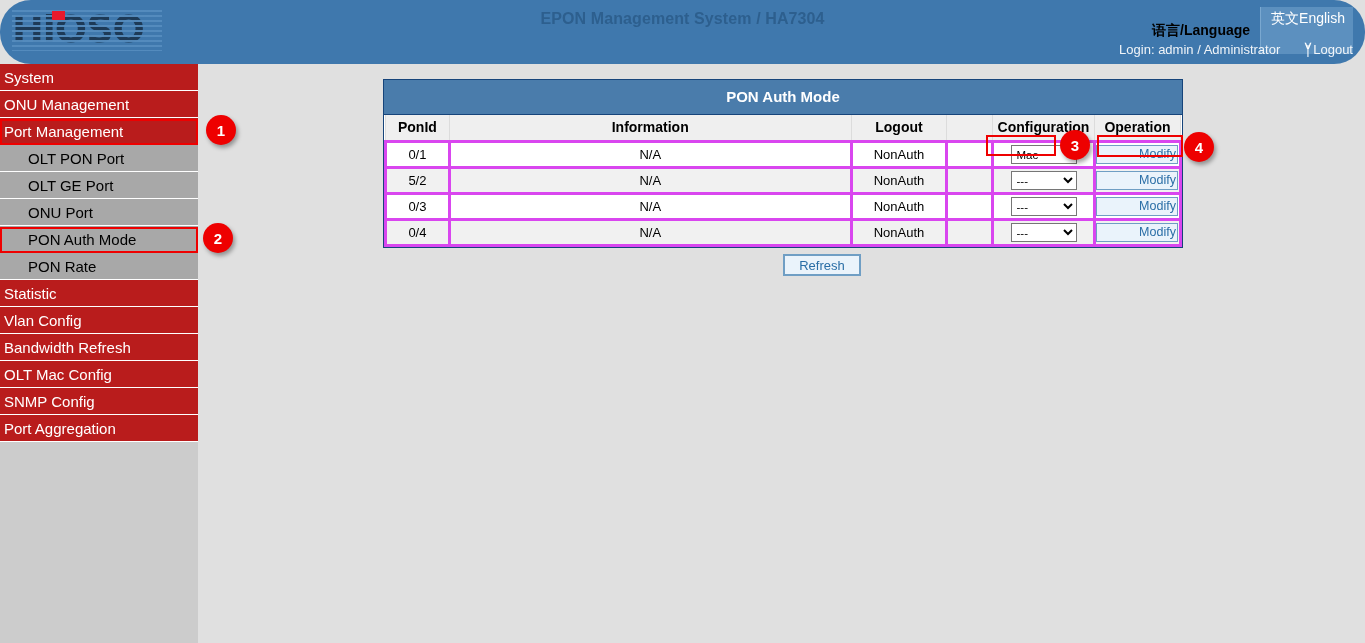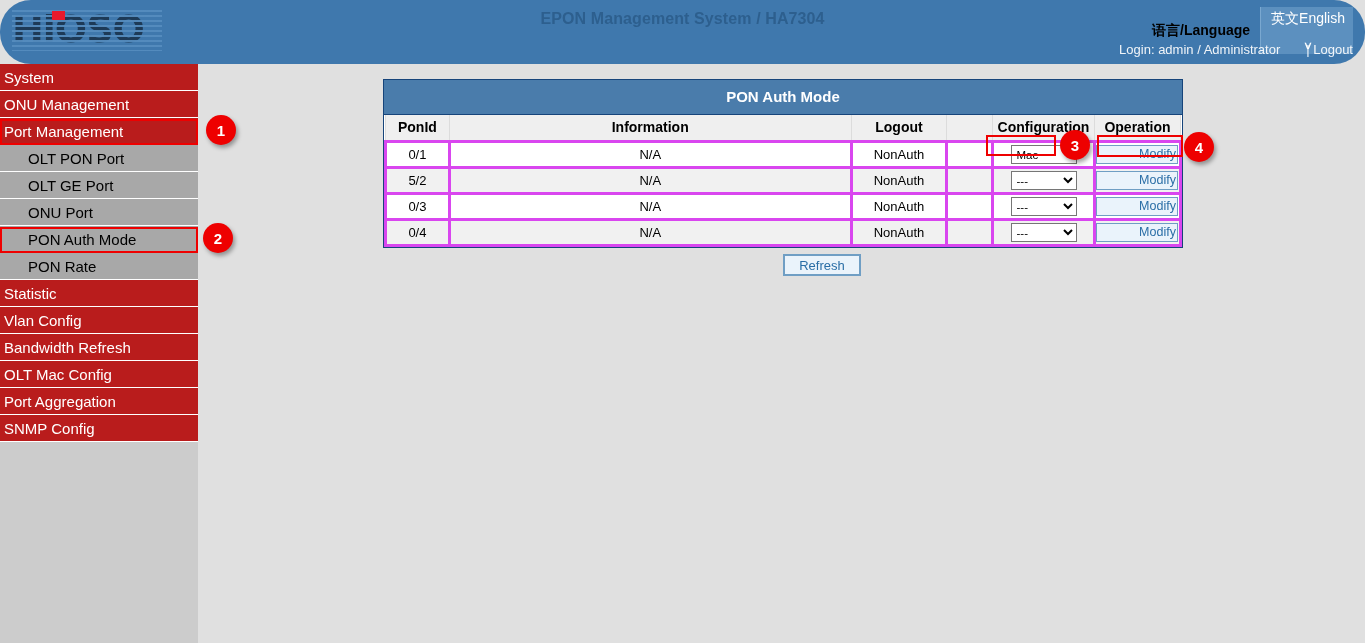--- a/index.html
+++ b/index.html
@@ -300,24 +300,24 @@
     <div class="nav-top">
       <span>Vlan Config</span>
     </div>
     <div class="nav-top">
       <span>Bandwidth Refresh</span>
     </div>
     <div class="nav-top">
       <span>OLT Mac Config</span>
     </div>
     <div class="nav-top">
+      <span>SNMP Config</span>
+    </div>
+    <div class="nav-top">
       <span>Port Aggregation</span>
-    </div>
-    <div class="nav-top">
-      <span>SNMP Config</span>
     </div>
   </div>
 
 <div class="main">
 
   <div class="panel">
     <div class="panel-title">PON Auth Mode</div>
     <table class="grid">
       <thead>
         <tr>

